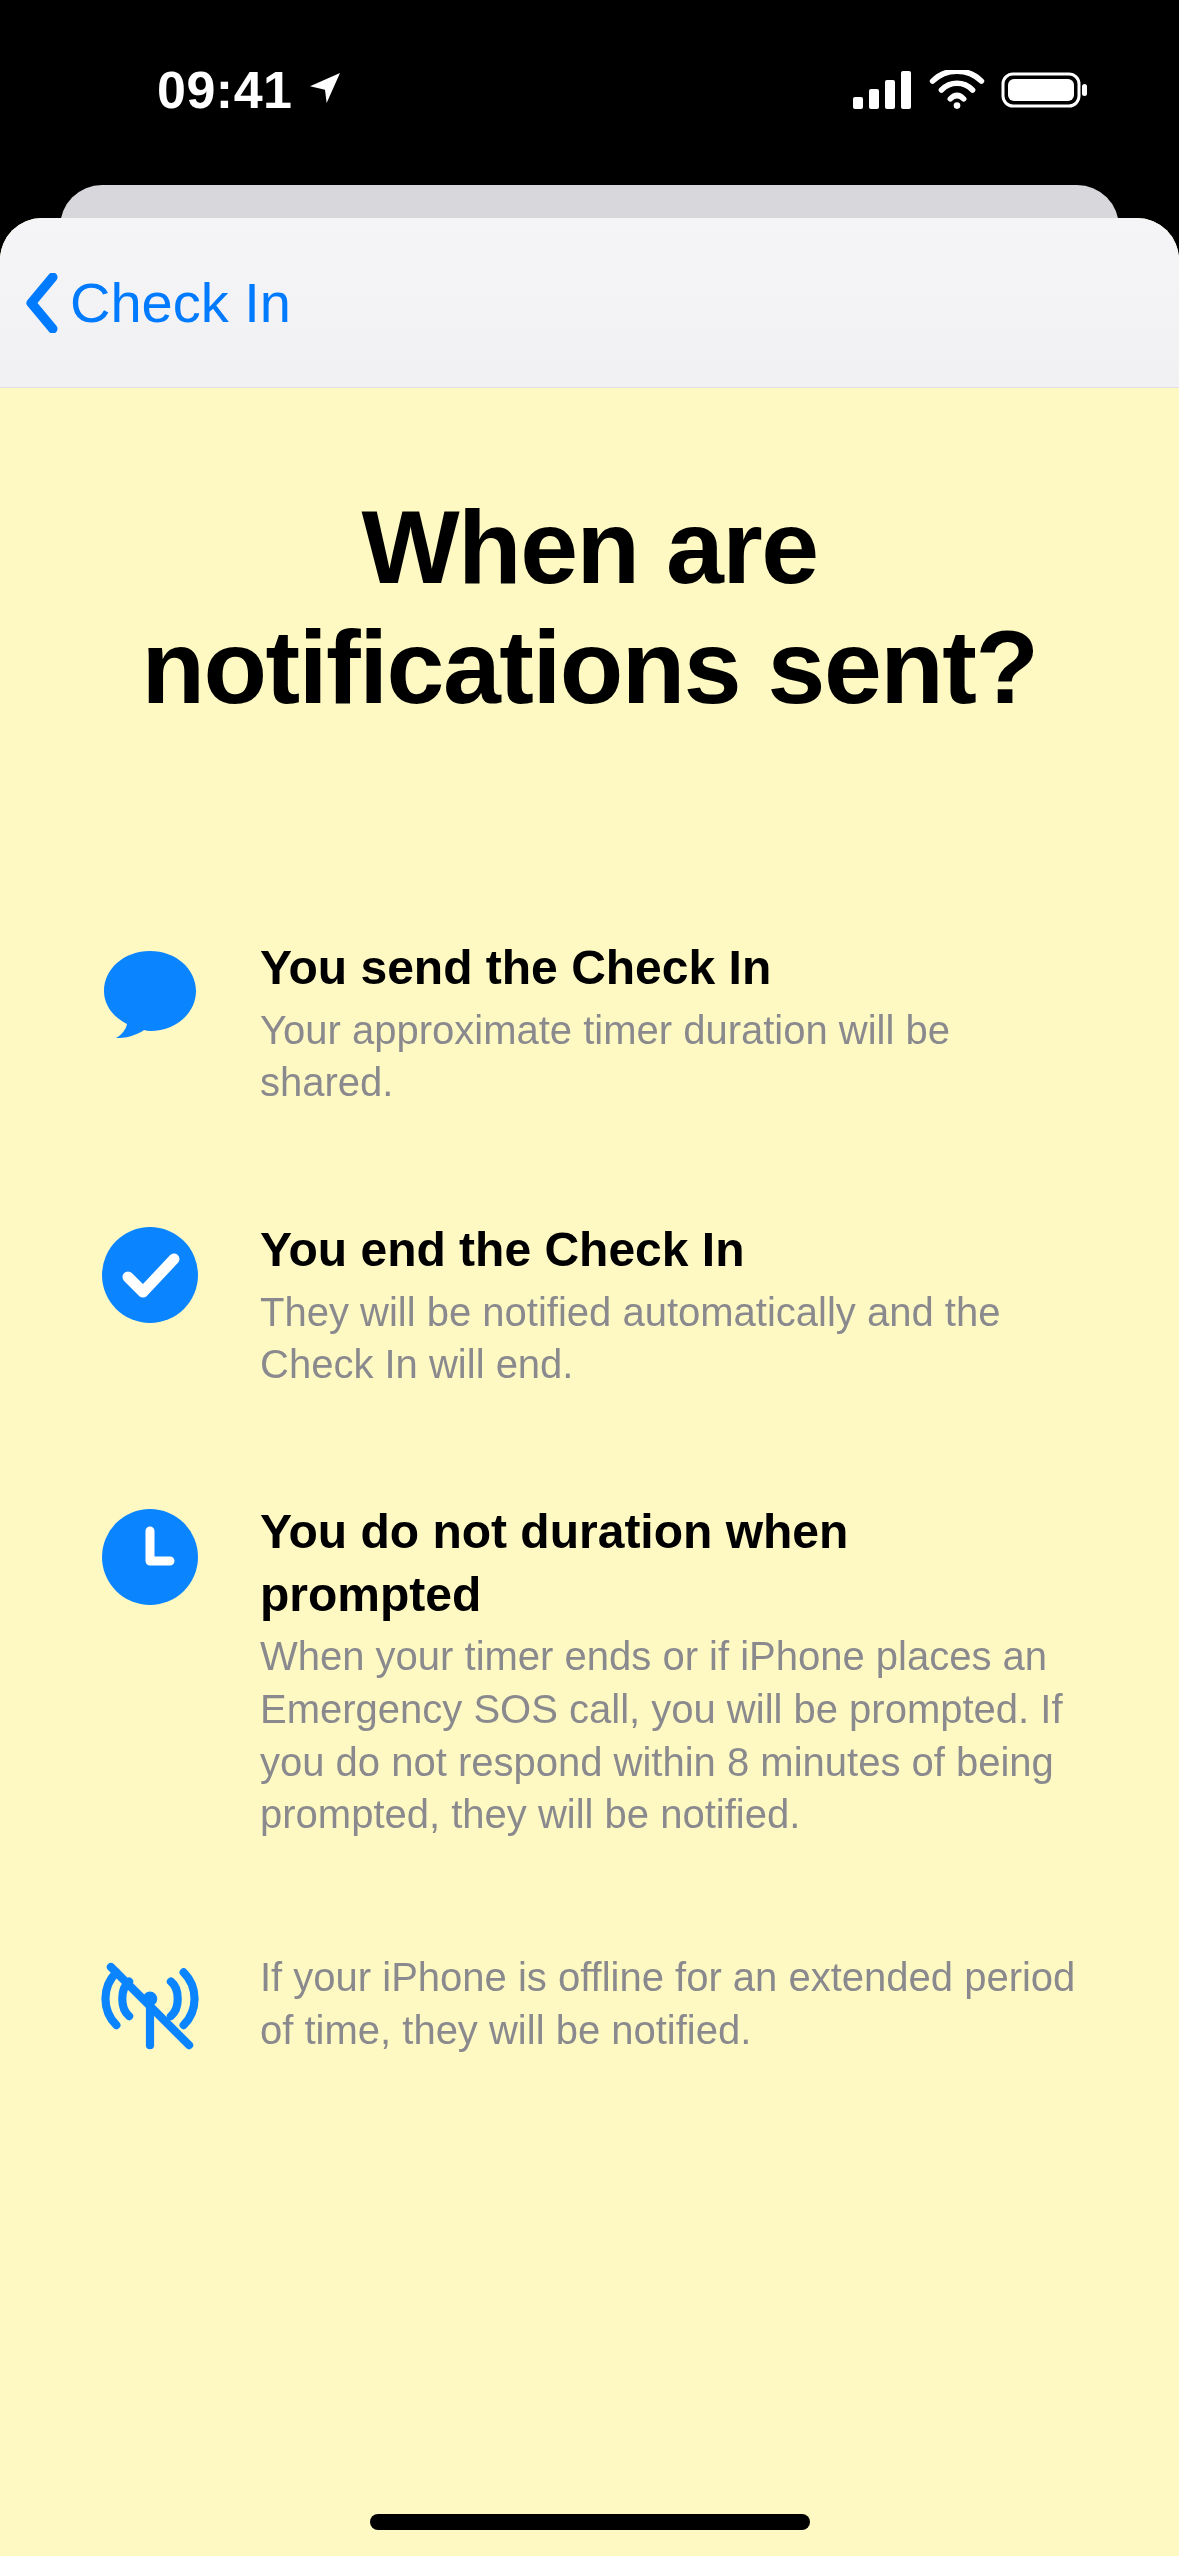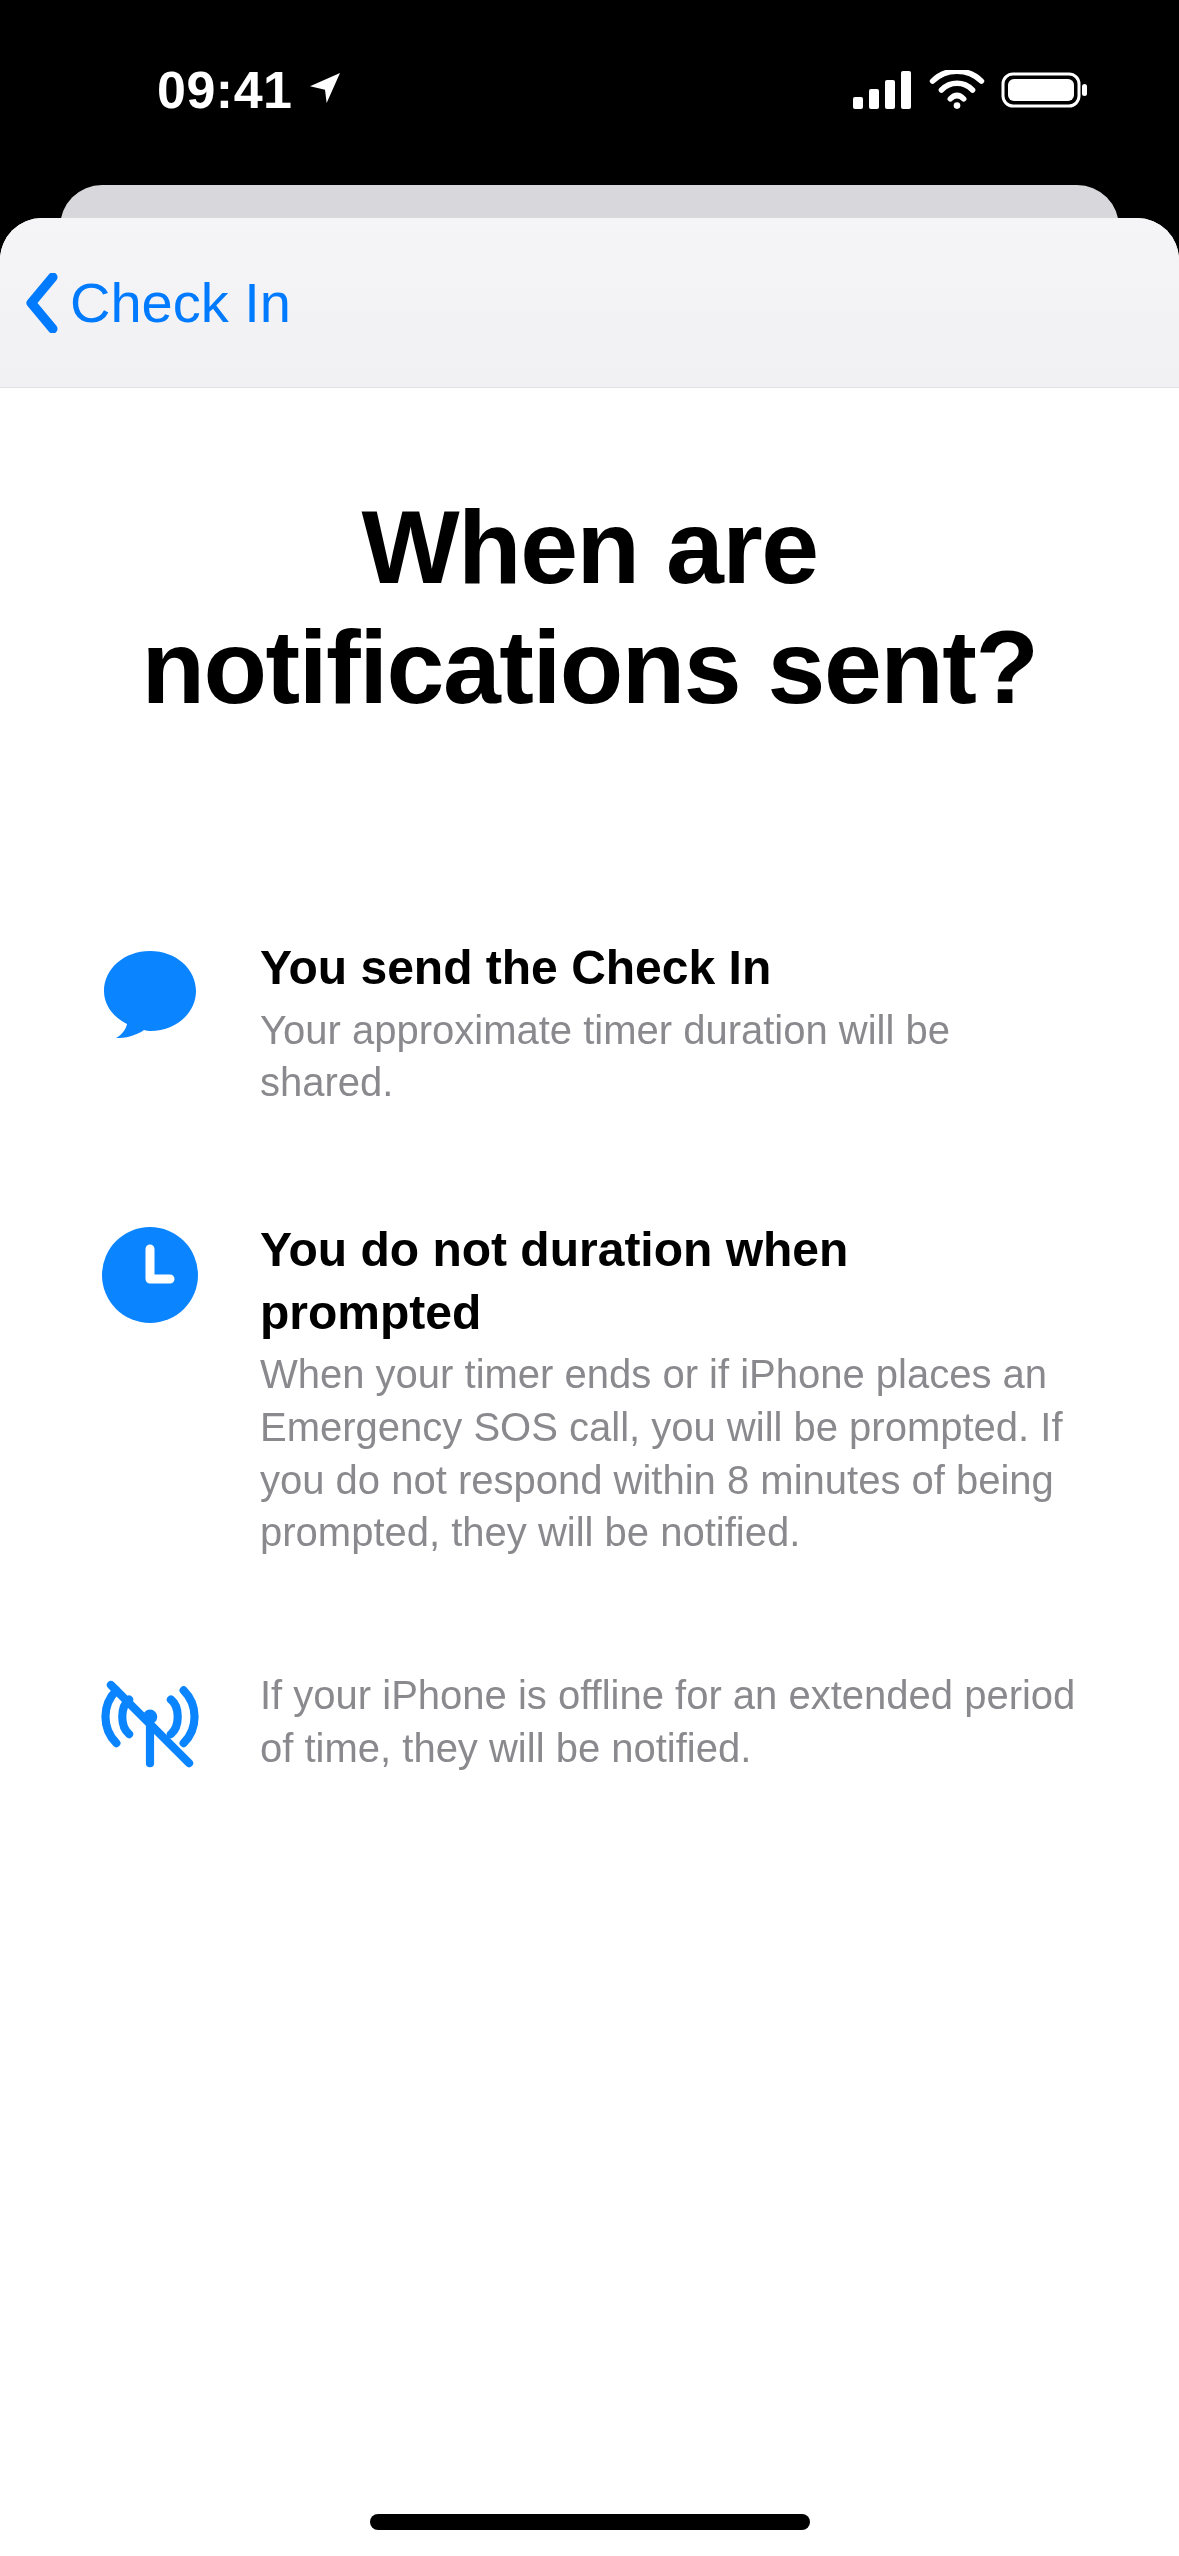--- a/index.html
+++ b/index.html
@@ -49,21 +49,21 @@
       left: 60px; right: 60px;
       height: 80px;
       background: #d8d8dc;
       border-radius: 42px 42px 0 0;
     }
     
     .sheet {
       position: absolute;
       top: 218px;
       left: 0; right: 0; bottom: 0;
-      background: #ffffff;
+      background: #fef9c3;
       border-radius: 42px 42px 0 0;
       overflow: hidden;
       display: flex;
       flex-direction: column;
     }
     
     .nav-bar {
       height: 170px;
       background: linear-gradient(to bottom, #f5f5f7, #f1f1f3);
       border-bottom: 1px solid rgba(0,0,0,0.08);
@@ -197,20 +197,32 @@
         <svg width="118" height="110" viewBox="0 0 100 92">
           <path d="M50 4 C24 4 4 22 4 44 C4 58 13 70 27 77 C26 82 22 88 16 91 C28 92 40 86 44 83 C46 83.5 48 84 50 84 C76 84 96 66 96 44 C96 22 76 4 50 4 Z" fill="#0a84ff"></path>
         </svg>
       </div>
       <div class="item-text">
         <div class="item-title">You send the Check In</div>
         <div class="item-desc">Your approximate timer duration will be shared.</div>
       </div>
     </div>
 
+    <div class="item">
+      <div class="item-icon">
+        <svg width="100" height="100" viewBox="0 0 100 100">
+          <circle cx="50" cy="50" r="48" fill="#0a84ff"></circle>
+          <polyline points="28,52 43,67 74,34" fill="none" stroke="#fff" stroke-width="11" stroke-linecap="round" stroke-linejoin="round"></polyline>
+        </svg>
+      </div>
+      <div class="item-text">
+        <div class="item-title">You end the Check In</div>
+        <div class="item-desc">They will be notified automatically and the Check In will end.</div>
+      </div>
+    </div>
 
     <div class="item">
       <div class="item-icon">
         <svg width="100" height="100" viewBox="0 0 100 100">
           <circle cx="50" cy="50" r="48" fill="#0a84ff"></circle>
           <polyline points="50,24 50,54 70,54" fill="none" stroke="#fff" stroke-width="9" stroke-linecap="round" stroke-linejoin="round"></polyline>
         </svg>
       </div>
       <div class="item-text">
         <div class="item-title">You do not duration when prompted</div>

